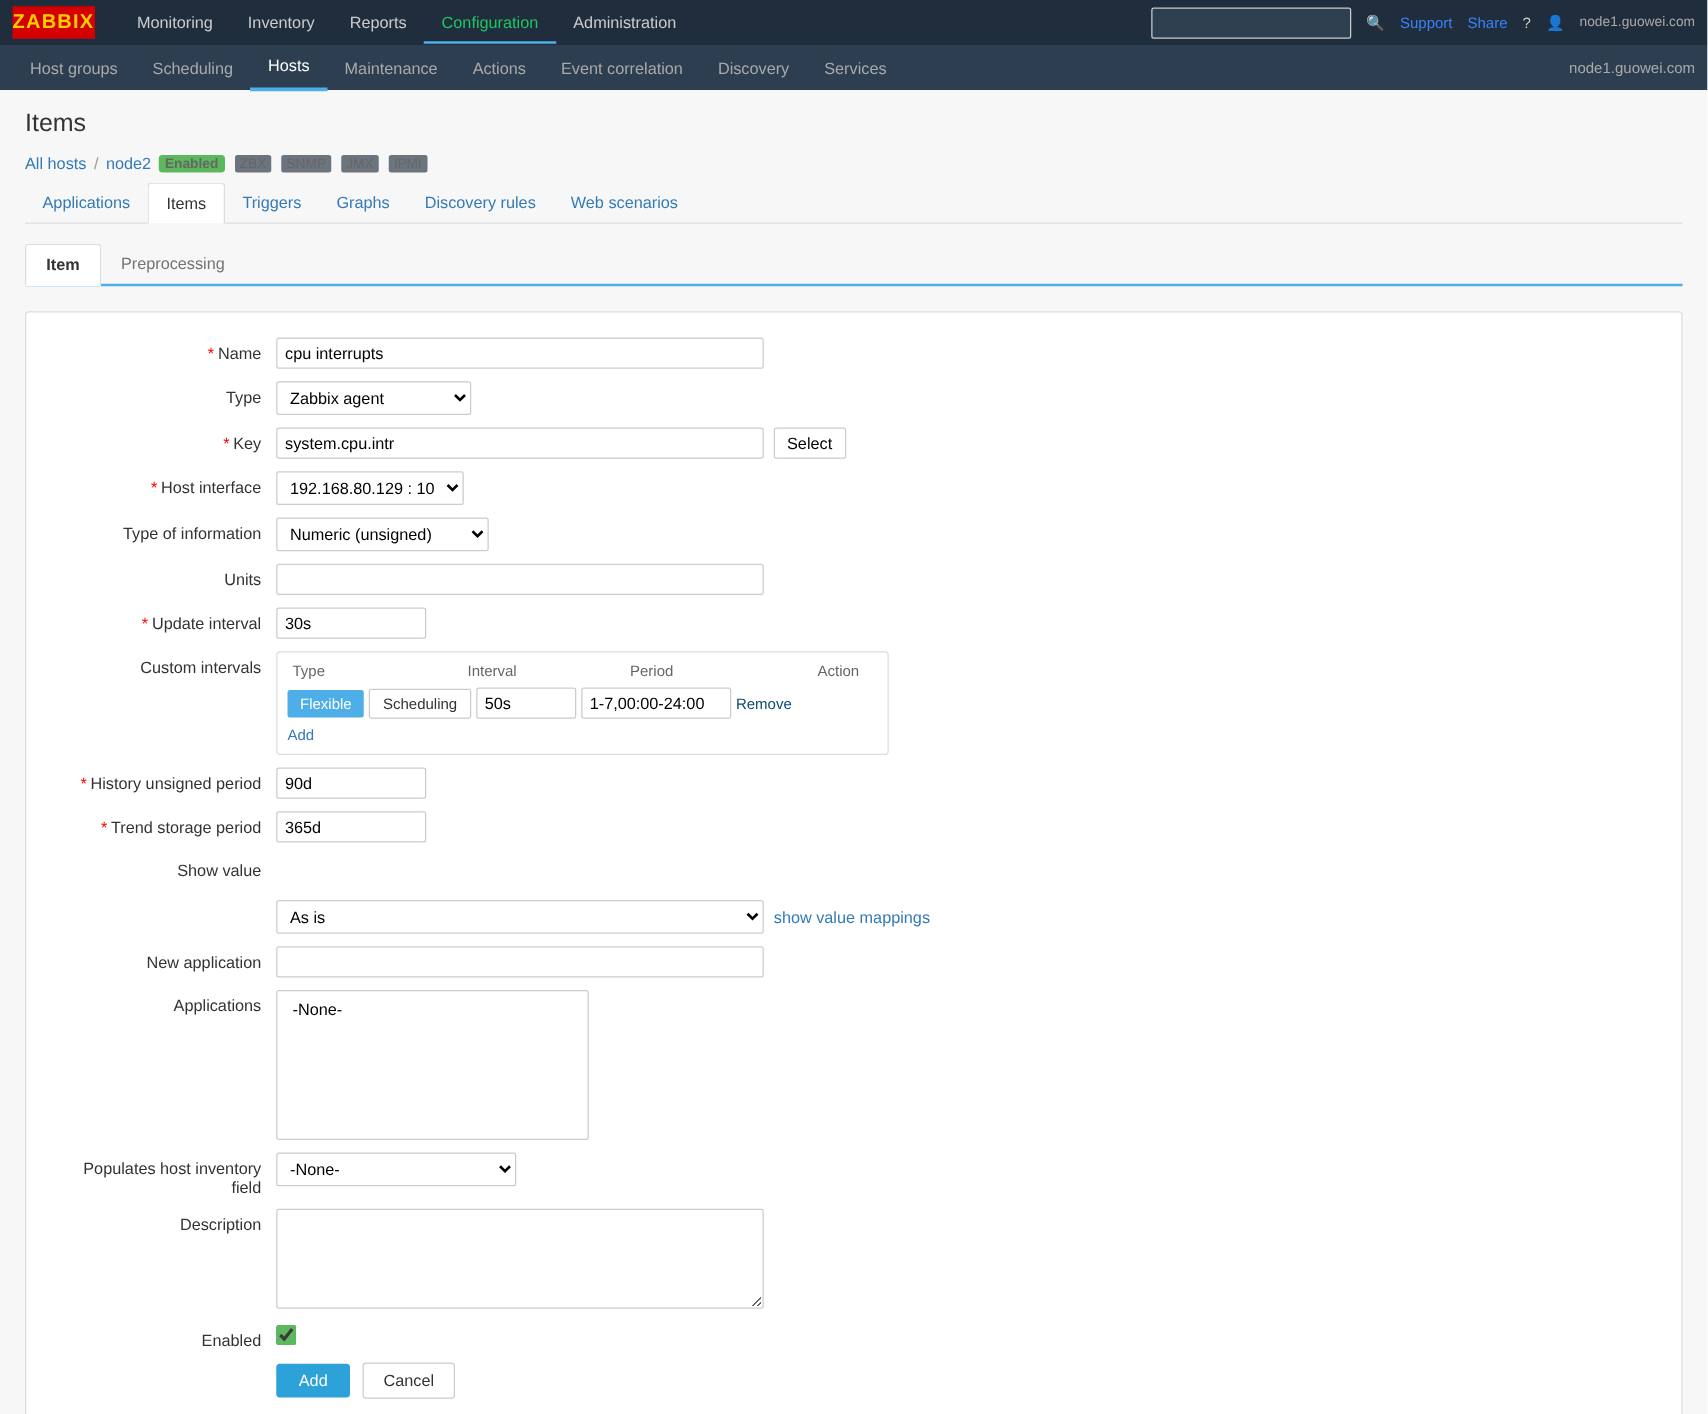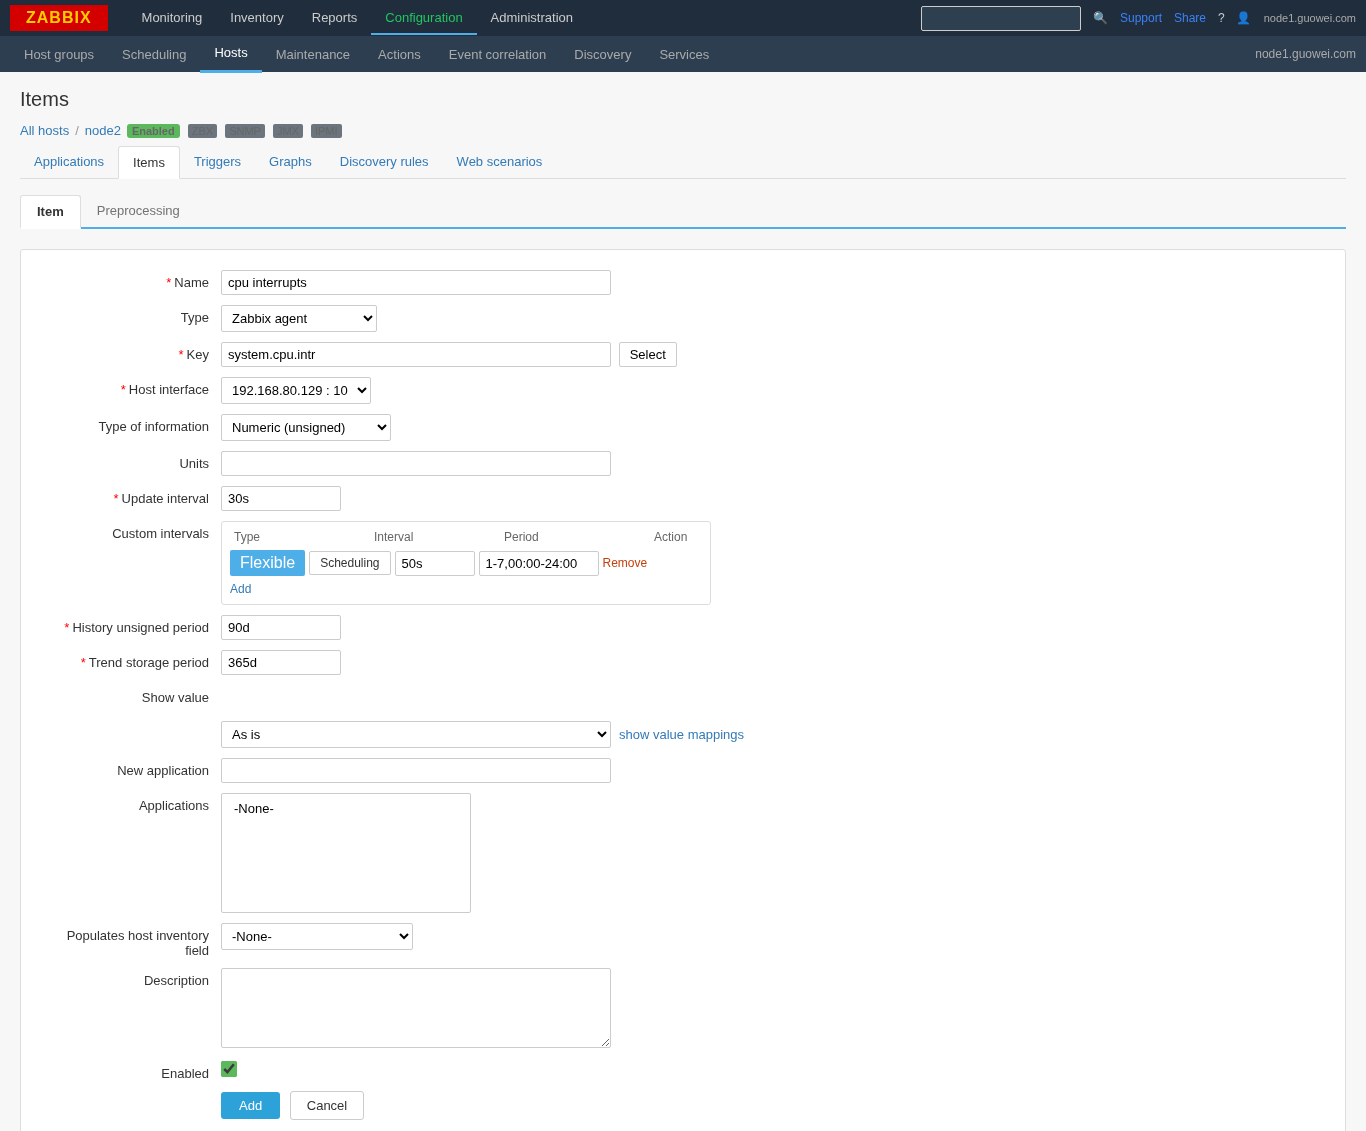--- a/index.html
+++ b/index.html
@@ -11,21 +11,21 @@
       display: flex;
       align-items: center;
       padding: 0 10px;
       height: 36px;
     }
     .logo {
       background: #d40000;
       color: #fff;
       font-weight: bold;
       font-size: 16px;
-      padding: 4px 16px;
+      padding: 4px 0;
       margin-right: 20px;
       letter-spacing: 1px;
     }
     .logo span { color: #ffcc00; }
     .top-nav-links { display: flex; gap: 0; }
     .top-nav-links a {
       color: #ccc;
       text-decoration: none;
       padding: 8px 14px;
       font-size: 13px;
@@ -221,37 +221,37 @@
     .intervals-header .col-interval { width: 130px; }
     .intervals-header .col-period { width: 150px; }
     .intervals-header .col-action { flex: 1; }
 
     .interval-row { display: flex; align-items: center; gap: 4px; margin-bottom: 6px; }
     .btn-flexible {
       background: #4daee8;
       color: #fff;
       border: none;
       padding: 4px 10px;
-      font-size: 16px;
+      font-size: 12px;
       cursor: pointer;
       border-radius: 2px;
       text-align: right;
     }
     .btn-scheduling {
       background: #fff;
       color: #333;
       border: 1px solid #ccc;
       padding: 4px 10px;
       font-size: 12px;
       cursor: pointer;
       border-radius: 2px;
     }
     .interval-input { width: 80px; border: 1px solid #ccc; padding: 3px 5px; font-size: 12px; border-radius: 2px; }
     .period-input { width: 120px; border: 1px solid #ccc; padding: 3px 5px; font-size: 12px; border-radius: 2px; }
-    .link-remove { color: #c2410c; text-decoration: none; font-size: 12px; }
+    .link-remove { color: #0c4a6e; text-decoration: none; font-size: 12px; }
     .link-add { color: #337ab7; text-decoration: none; font-size: 12px; display: block; margin-top: 4px; }
 
     
     .show-value-select { width: 390px; }
     .link-value-mapping { color: #337ab7; text-decoration: none; font-size: 13px; margin-left: 8px; }
 
     
     .new-app-input {
       width: 390px;
       border: 2px solid #5cb3fd;

